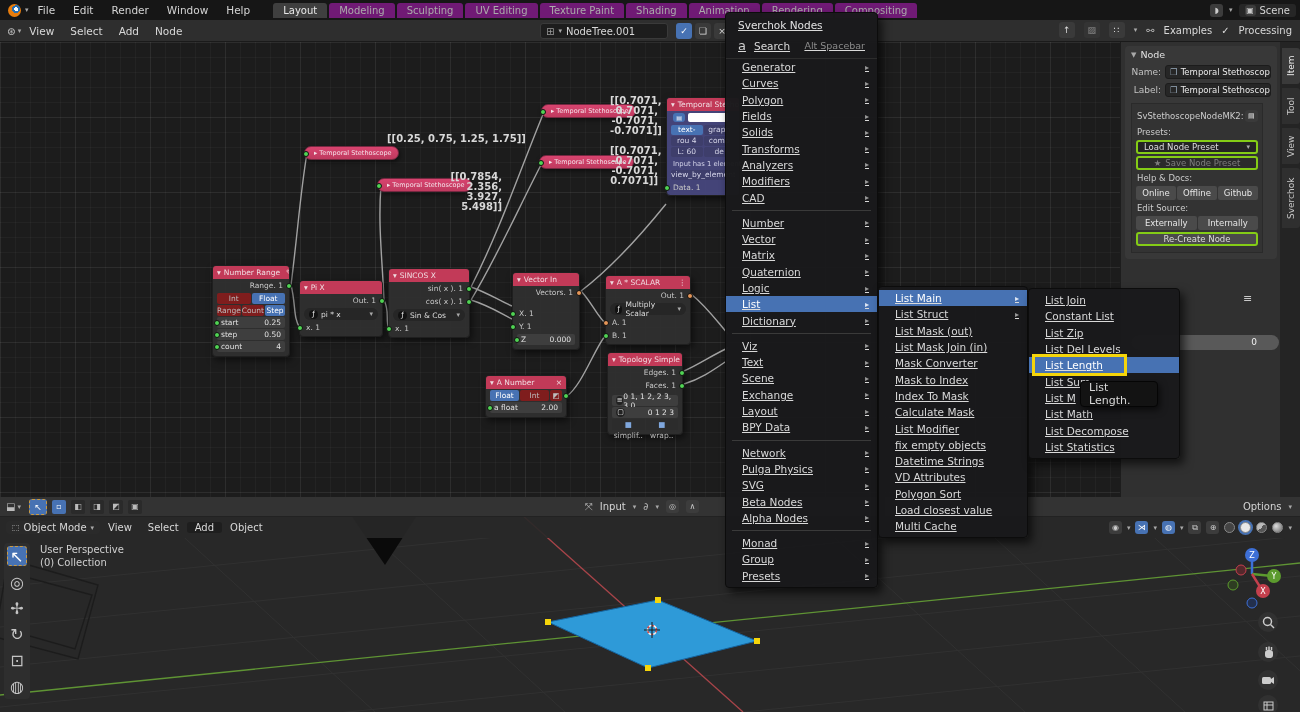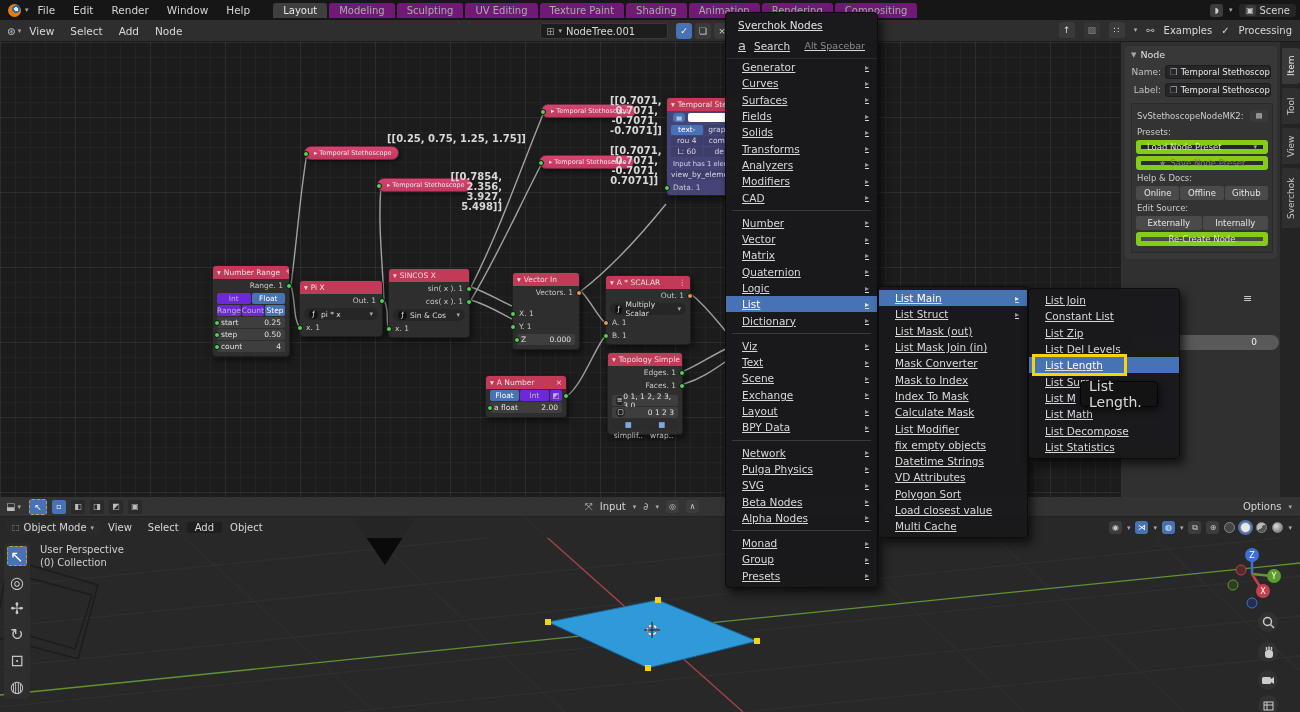--- a/index.html
+++ b/index.html
@@ -44,21 +44,21 @@
     box-shadow:2px 3px 7px rgba(0,0,0,.55); font-size:7.5px; color:#c8c8c8; z-index:5; }
   .nhead { height:13px; background:#c23a58; border-radius:3px 3px 0 0; color:#f0dce1; display:flex;
     align-items:center; gap:3px; padding:0 4px; font-size:7.5px; white-space:nowrap; overflow:hidden; }
   .nhead .sp { flex:1; }
   .nrow { position:relative; height:13px; display:flex; align-items:center; padding:0 6px; white-space:nowrap; }
   .nrow.right { justify-content:flex-end; }
   .sock { position:absolute; width:6px; height:6px; border-radius:50%; border:1px solid #101010; top:50%; margin-top:-3px; }
   .sock.l { left:-3px; } .sock.r { right:-3px; }
   .sock.green { background:#50d454; } .sock.orange { background:#e79658; }
   .btnrow { display:flex; gap:1px; margin:1px 4px; }
-  .nbtn { flex:1; height:11px; line-height:11px; text-align:center; background:#6d28d9; border-radius:2px; color:#bdbdbd; }
+  .nbtn { flex:1; height:11px; line-height:11px; text-align:center; background:#7f1d1d; border-radius:2px; color:#bdbdbd; }
   .nbtn.active { background:#4772b3; color:#fff; }
   .ndrop { margin:1px 4px; height:12px; background:#262626; border-radius:6px; display:flex; align-items:center;
     gap:3px; padding:0 5px; color:#ddd; }
   .fdot { width:9px; height:9px; border-radius:50%; background:#111; color:#eee; font-size:7px; line-height:9px; text-align:center; }
   .nfield { position:relative; margin:1px 4px; height:11px; background:#3e3e3e; border-radius:2px; display:flex;
     align-items:center; justify-content:space-between; padding:0 4px; color:#e2e2e2; }
   .pill { position:absolute; height:14px; border-radius:7px; background:linear-gradient(#d8446f,#bf3a5f);
     border:1px solid #772741; color:#f4e2e9; font-size:6.5px; line-height:12px; padding:0 6px 0 9px;
     z-index:5; box-shadow:1px 2px 4px rgba(0,0,0,.5); white-space:nowrap; }
   .pill .psock { position:absolute; left:-2px; top:4px; width:6px; height:6px; border-radius:50%; background:#50d454; border:1px solid #101010; }
@@ -70,23 +70,23 @@
 
   
   #sidebar { position:absolute; left:1120px; top:42px; width:160px; height:455px; background:#303030;
     border-left:1px solid #1d1d1d; z-index:10; font-size:9px; }
   .panel { position:absolute; left:4px; top:4px; width:152px; background:#383838; border-radius:4px; padding-bottom:6px; }
   .panel-head { height:17px; display:flex; align-items:center; gap:4px; padding:0 6px; color:#e0e0e0; font-size:9.5px; }
   .prow { display:flex; align-items:center; gap:4px; padding:2px 6px; }
   .plabel { width:30px; text-align:right; color:#c2c2c2; flex:none; }
   .pfield { flex:1; height:14px; background:#262626; border:1px solid #1c1c1c; border-radius:3px; display:flex;
     align-items:center; gap:3px; padding:0 4px; color:#e8e8e8; font-size:8.5px; white-space:nowrap; overflow:hidden; }
-  .subbox { margin:4px 4px 0 6px; background:#333333; border:1px solid #2a2a2a; border-radius:0; padding:4px; }
+  .subbox { margin:4px 14px 0 6px; background:#333333; border:1px solid #2a2a2a; border-radius:0; padding:4px; }
   .sb-label { color:#cccccc; margin:3px 1px; font-size:8.5px; }
-  .wide-btn { height:14px; background:#2b2b2b; border:5px solid #84cc16; border-radius:3px; display:flex;
+  .wide-btn { height:14px; background:#2b2b2b; border:2px solid #84cc16; border-radius:3px; display:flex;
     align-items:center; justify-content:center; gap:4px; color:#dedede; margin:2px 0; font-size:8.5px; }
   .wide-btn.dim { color:#7e7e7e; }
   .btn-strip { display:flex; gap:1px; margin:2px 0; }
   .strip-btn { flex:1; height:14px; background:#4a4a4a; border-radius:2px; text-align:center; line-height:14px; color:#e6e6e6; font-size:8.5px; }
   .vslider { position:absolute; left:10px; top:293px; width:148px; height:15px; background:#595959; border-radius:8px;
     color:#f0f0f0; font-size:9px; text-align:center; line-height:15px; }
   #tabstrip { position:absolute; left:1280px; top:42px; width:20px; height:455px; background:#242424; z-index:11; }
   .vtab { position:absolute; left:2px; width:18px; background:#2f2f2f; border-radius:3px 0 0 3px; color:#c7c7c7;
     font-size:9px; display:flex; align-items:center; justify-content:center; writing-mode:vertical-rl; transform:rotate(180deg); }
   .vtab.active { background:#3a3a3a; color:#efefef; }
@@ -100,21 +100,21 @@
   .shortcut { margin-left:auto; color:#8b8b8b; font-size:9.5px; }
   .menu-item { position:relative; height:16.3px; display:flex; align-items:center; padding:0 8px 0 16px; }
   .menu-item.active { background:#4772b3; color:#fff; }
   .mi-arrow { margin-left:auto; color:#9a9a9a; font-size:8px; }
   .menu-item.active .mi-arrow { color:#dfe7f5; }
   .menu-sep { height:1px; background:#3a3a3a; margin:4px 6px; }
   .yellow-boxed::before { content:""; position:absolute; left:3px; right:52px; top:-3px; bottom:-3px;
     border:3px solid #f5d50a; z-index:5; }
   .tooltip { position:absolute; left:1080px; top:381px; width:78px; height:26px; background:#131313;
     border:1px solid #050505; border-radius:4px; box-shadow:2px 3px 7px rgba(0,0,0,.6); z-index:60;
-    color:#d8d8d8; font-size:14px; display:flex; align-items:center; padding:0 8px; }
+    color:#d8d8d8; font-size:11px; display:flex; align-items:center; padding:0 8px; }
 
   
   #viewport { position:absolute; left:0; top:497px; width:1300px; height:215px; background:#282828; z-index:3; overflow:hidden; }
   #toolhdr { position:absolute; left:0; top:0; width:1300px; height:20px; background:#333333;
     border-bottom:1px solid #222; display:flex; align-items:center; gap:4px; font-size:10px; color:#d4d4d4; z-index:4; }
   #vphdr { position:absolute; left:0; top:20px; width:1300px; height:21px; background:rgba(40,40,40,.92);
     display:flex; align-items:center; font-size:10px; color:#d8d8d8; z-index:4; }
   .vh-menu { padding:0 8px; }
   .vh-menu.pressed { background:#1e1e1e; border-radius:3px; }
   .mode-chip { display:flex; align-items:center; gap:4px; background:#2a2a2a; border-radius:3px;
@@ -690,21 +690,21 @@
   <div>
       <div class="menu-item">
         <span class="mi-label">Generator</span>
         <span class="mi-arrow">▸</span>
       </div>
       <div class="menu-item">
         <span class="mi-label">Curves</span>
         <span class="mi-arrow">▸</span>
       </div>
       <div class="menu-item">
-        <span class="mi-label">Surfaces</span>
+        <span class="mi-label">Polygon</span>
         <span class="mi-arrow">▸</span>
       </div>
       <div class="menu-item">
         <span class="mi-label">Fields</span>
         <span class="mi-arrow">▸</span>
       </div>
       <div class="menu-item">
         <span class="mi-label">Solids</span>
         <span class="mi-arrow">▸</span>
       </div>

